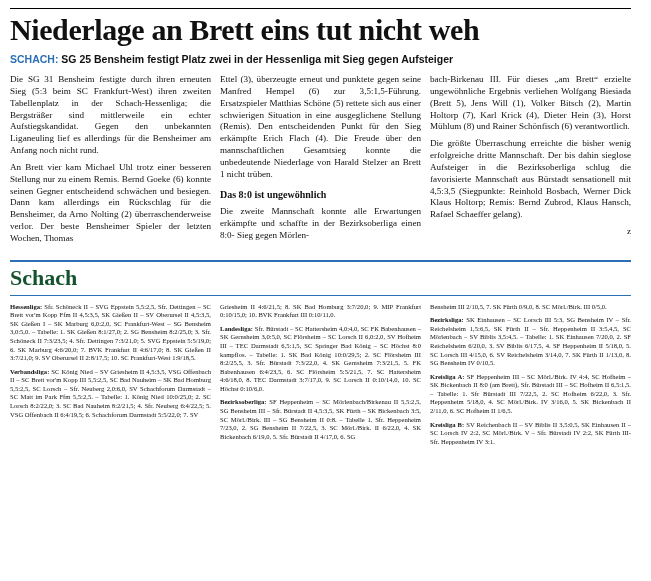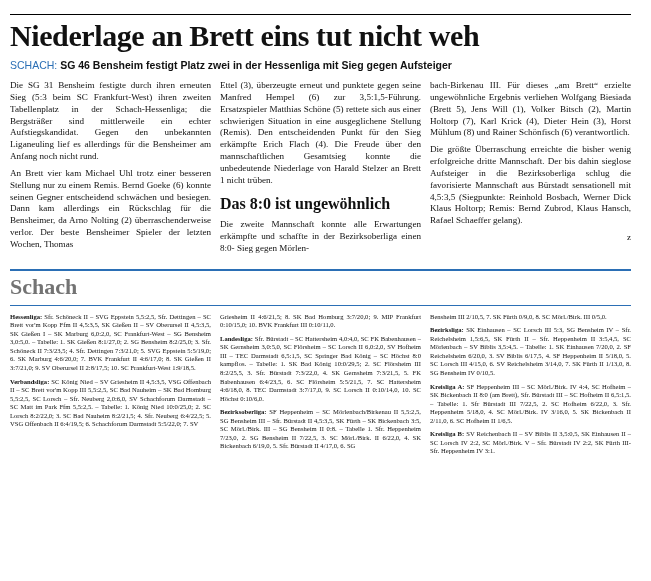--- a/index.html
+++ b/index.html
@@ -5,21 +5,21 @@
   html,body{margin:0;padding:0;}
   body{
     width:651px;
     background:#ffffff;
     font-family:"Liberation Serif", serif;
     color:#111;
   }
   .page{
     width:641px;
     box-sizing:border-box;
-    padding:14px 10px 6px 10px;
+    padding:8px 10px 6px 10px;
   }
   
   .headline{
     font-family:"Liberation Serif", serif;
     font-weight:bold;
     font-size:30px;
     line-height:1.02;
     letter-spacing:-0.4px;
     margin:2px 0 7px 0;
   }
@@ -29,21 +29,21 @@
   }
   .subhead{
     font-family:"Liberation Sans", sans-serif;
     font-size:10.5px;
     line-height:1.3;
     font-weight:bold;
     margin:0 0 8px 0;
   }
   .subhead .kicker{
     color:#2b6fb5;
-    font-weight:normal;
+    font-weight:bold;
   }
   .subhead .rest{
     color:#111;
     font-weight:bold;
   }
   
   .cols3{
     display:flex;
     gap:9px;
     align-items:flex-start;
@@ -54,33 +54,33 @@
     line-height:1.30;
     text-align:justify;
     hyphens:auto;
   }
   .col p{
     margin:0 0 5px 0;
   }
   .subsec{
     font-family:"Liberation Serif", serif;
     font-weight:bold;
-    font-size:16px;
+    font-size:10px;
     line-height:1.15;
     margin:8px 0 6px 0;
   }
   .sig{ text-align:right; }
   
   .sec-rule{
     border-top:2px solid #2b6fb5;
     margin:10px 0 0 0;
   }
   .sec-title{
     font-family:"Liberation Serif", serif;
-    color:#737373;
+    color:#14532d;
     font-weight:bold;
     font-size:22px;
     line-height:1.1;
     margin:4px 0 5px 0;
   }
   .sec-rule-thin{
     border-top:1px solid #2b6fb5;
     margin:0 0 7px 0;
   }
   
@@ -96,21 +96,21 @@
 <body>
 
 <div class="page">
 
   <div class="rule-top"></div>
 
   <div class="headline">Niederlage an Brett eins tut nicht weh</div>
 
   <div class="subhead">
     <span class="kicker">SCHACH:</span>
-    <span class="rest">SG 46 Bensheim festigt Platz zwei in der Hessenliga mit Sieg gegen Aufsteiger</span>
+    <span class="rest">SG 25 Bensheim festigt Platz zwei in der Hessenliga mit Sieg gegen Aufsteiger</span>
   </div>
 
   <div class="cols3">
 
     <div class="col">
       <p>Die SG 31 Bensheim festigte durch ihren erneuten Sieg (5:3 beim SC Frankfurt-West) ihren zweiten Tabellenplatz in der Schach-Hessenliga; die Bergsträßer sind mittlerweile ein echter Aufstiegskandidat. Gegen den unbekannten Liganeuling lief es allerdings für die Bensheimer am Anfang noch nicht rund.</p>
       <p>An Brett vier kam Michael Uhl trotz einer besseren Stellung nur zu einem Remis. Bernd Goeke (6) konnte seinen Gegner entscheidend schwächen und besiegen. Dann kam allerdings ein Rückschlag für die Bensheimer, da Arno Nolting (2) überraschenderweise verlor. Der beste Bensheimer Spieler der letzten Wochen, Thomas</p>
     </div>
 
     <div class="col">

